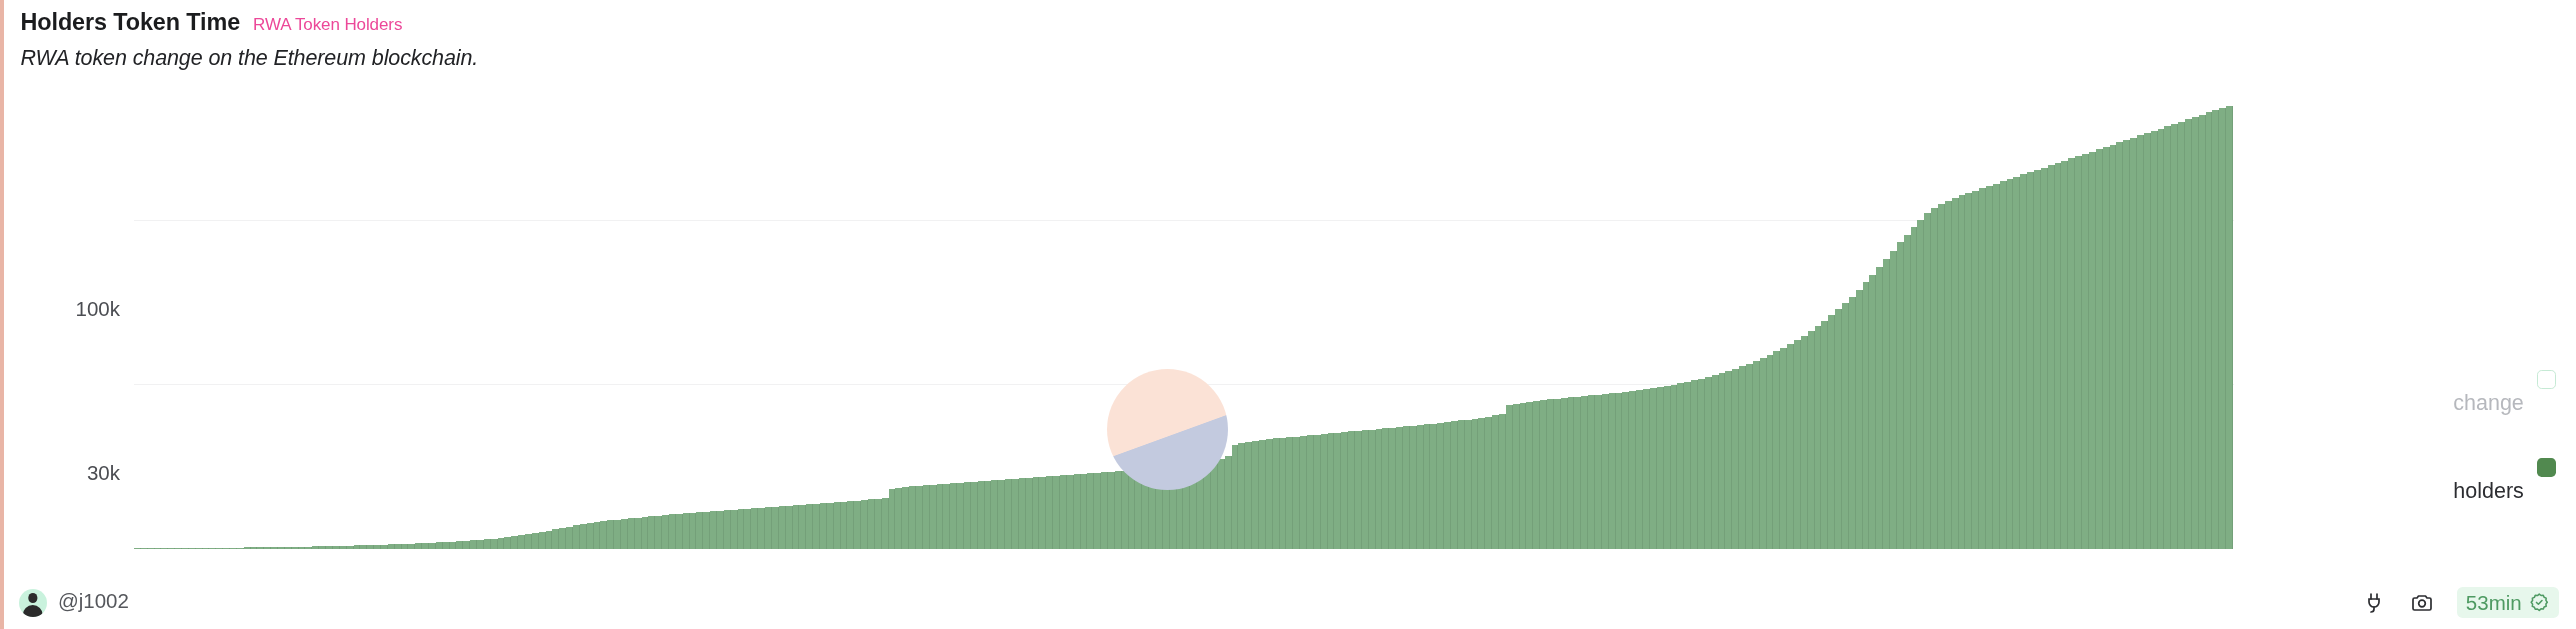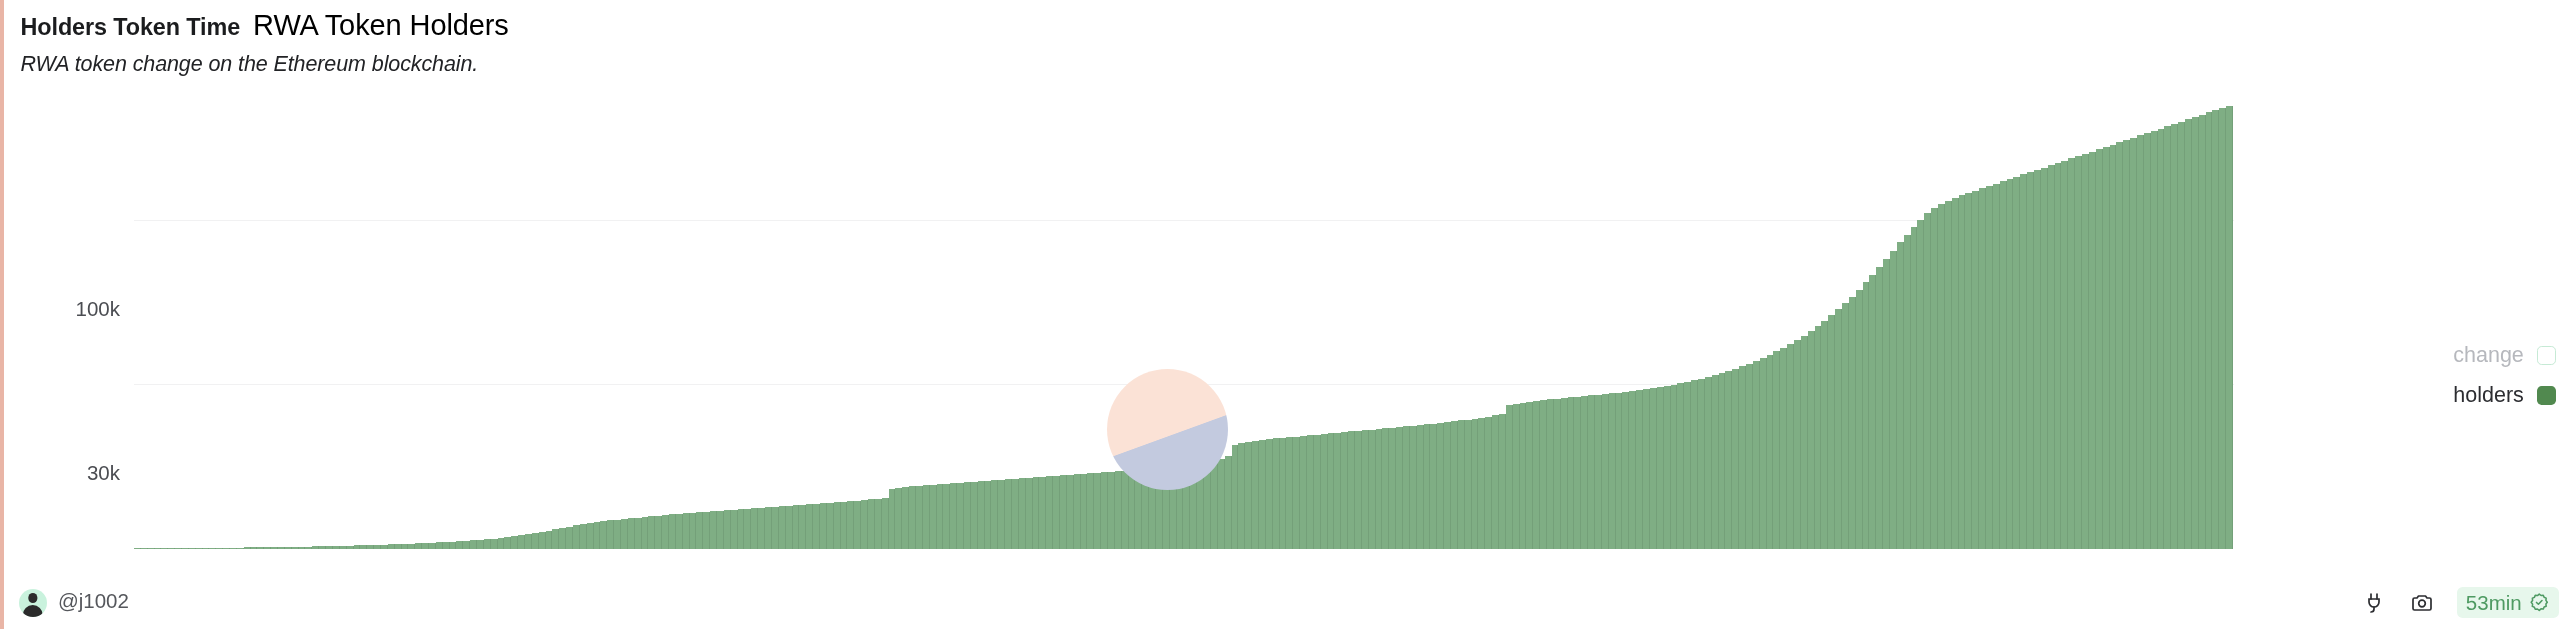--- a/index.html
+++ b/index.html
@@ -42,23 +42,23 @@
     gap: 13px;
     white-space: nowrap;
   }
   .title-main {
     font-size: 23.4px;
     font-weight: bold;
     color: #1b1c1e;
     letter-spacing: -0.1px;
   }
   .title-sub {
-    font-size: 29px;
+    font-size: 17px;
     font-weight: normal;
-    color: #000000;
+    color: #ec4899;
     letter-spacing: -0.1px;
   }
   .subtitle {
     margin-top: 9.3px;
     font-size: 21.5px;
     font-style: italic;
     color: #222326;
     letter-spacing: -0.1px;
   }
 
@@ -157,21 +157,21 @@
     flex-direction: column;
     align-items: flex-end;
     gap: 15px;
   }
   .legend-item {
     display: flex;
     align-items: center;
     gap: 13px;
     white-space: nowrap;
   }
-  .legend-label { font-size: 21.5px; }
+  .legend-label { font-size: 21.5px; margin-top: 48px; }
   .legend-label.dim { color: #b6b8bd; }
   .legend-label.on  { color: #2c2d31; }
   .swatch {
     width: 18.7px; height: 18.7px;
     border-radius: 4.7px;
   }
   .swatch.hollow {
     background: #ffffff;
     border: 1.9px solid #c6ead5;
   }

